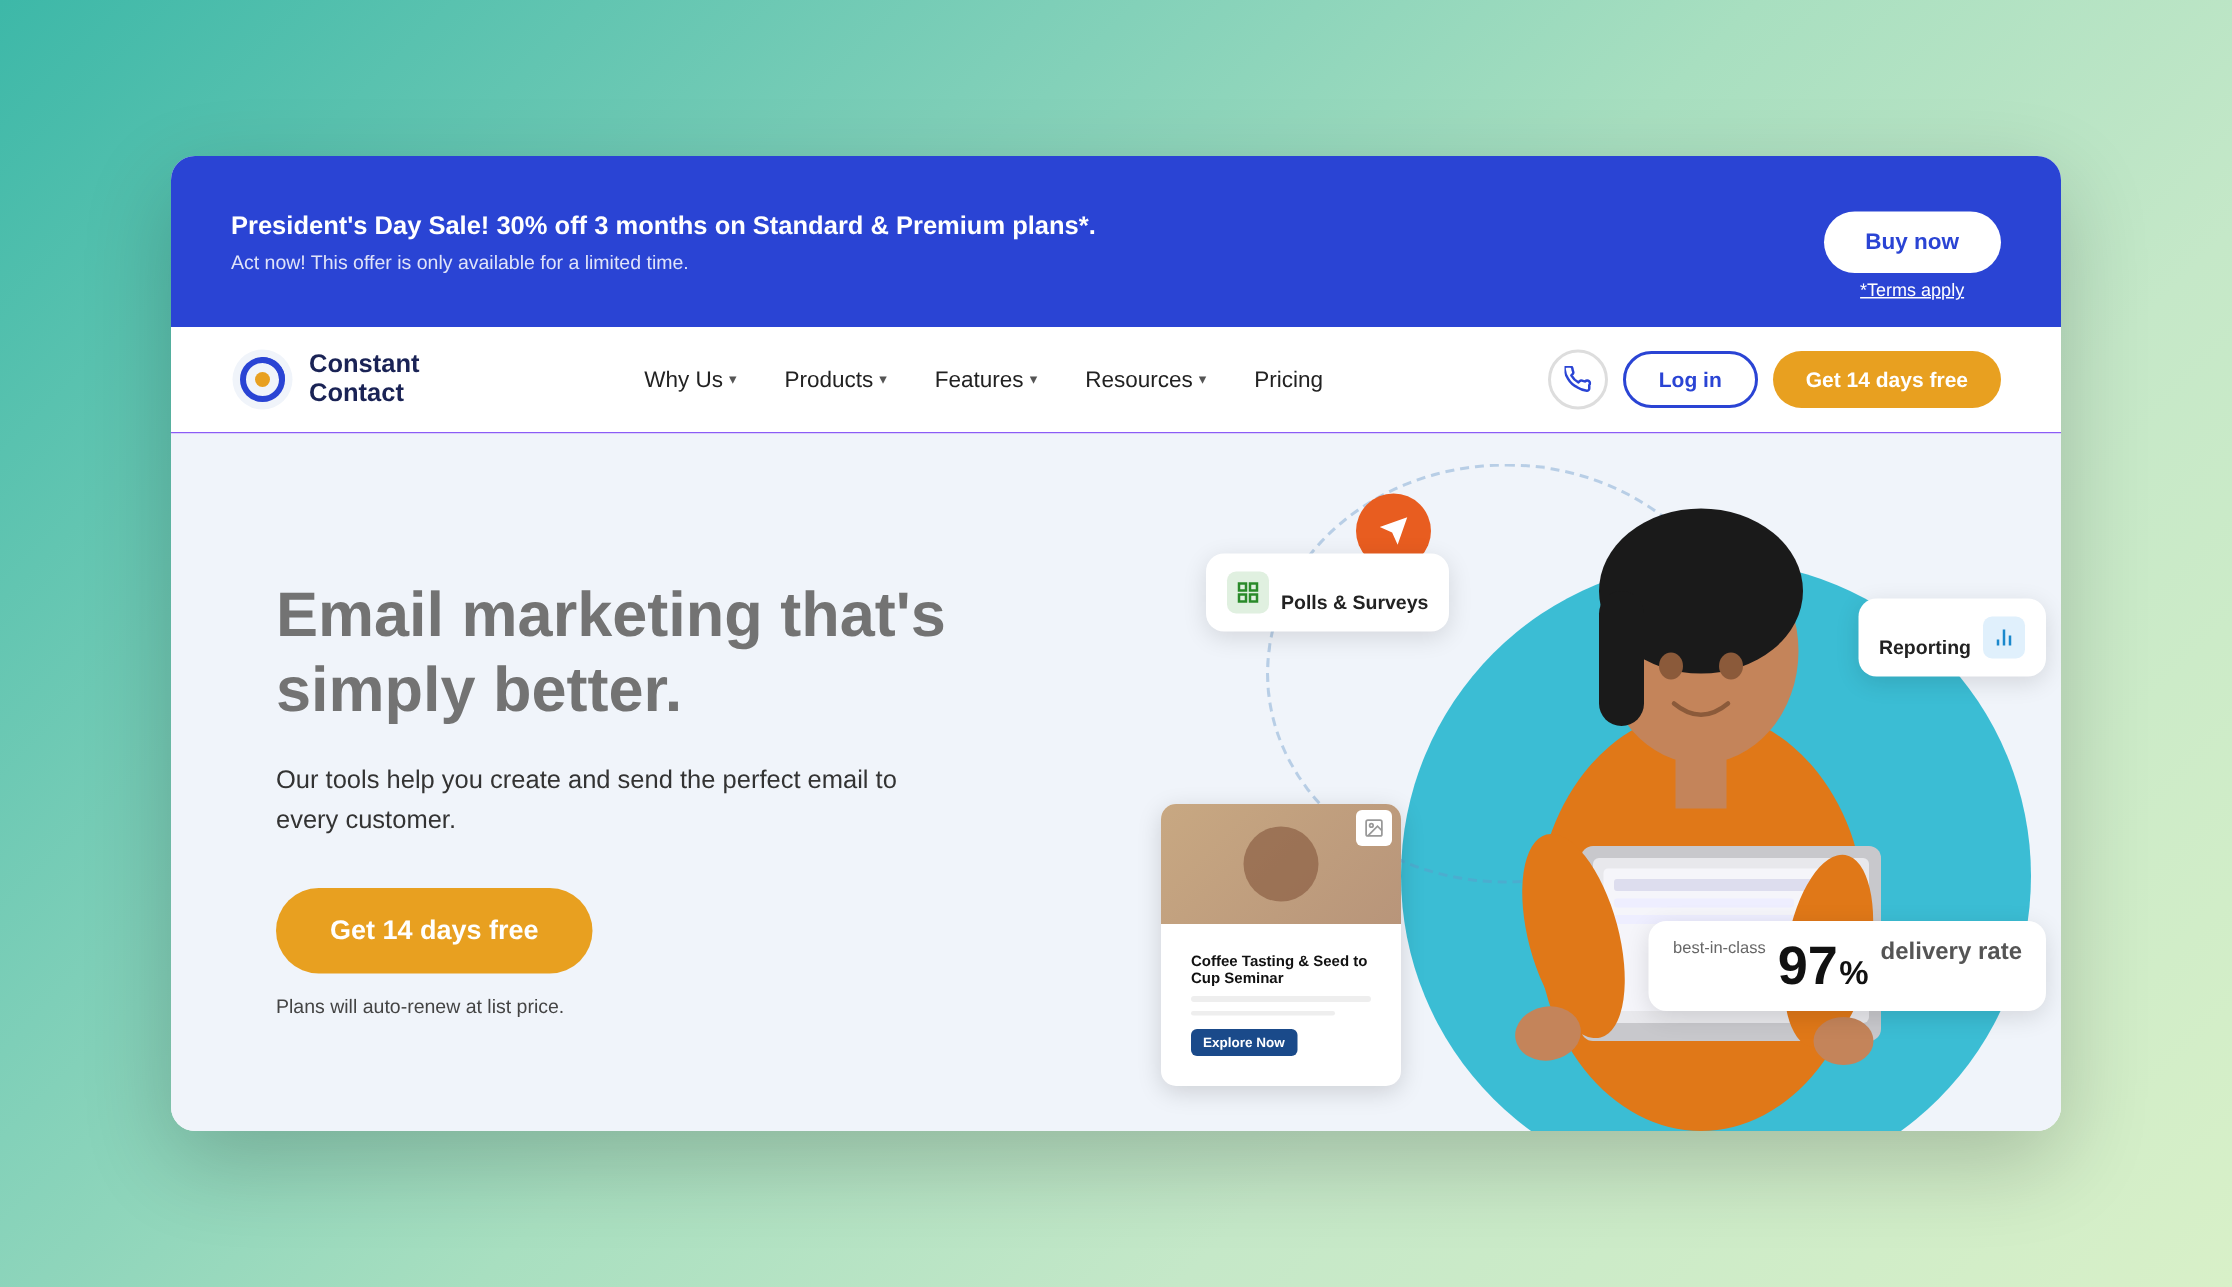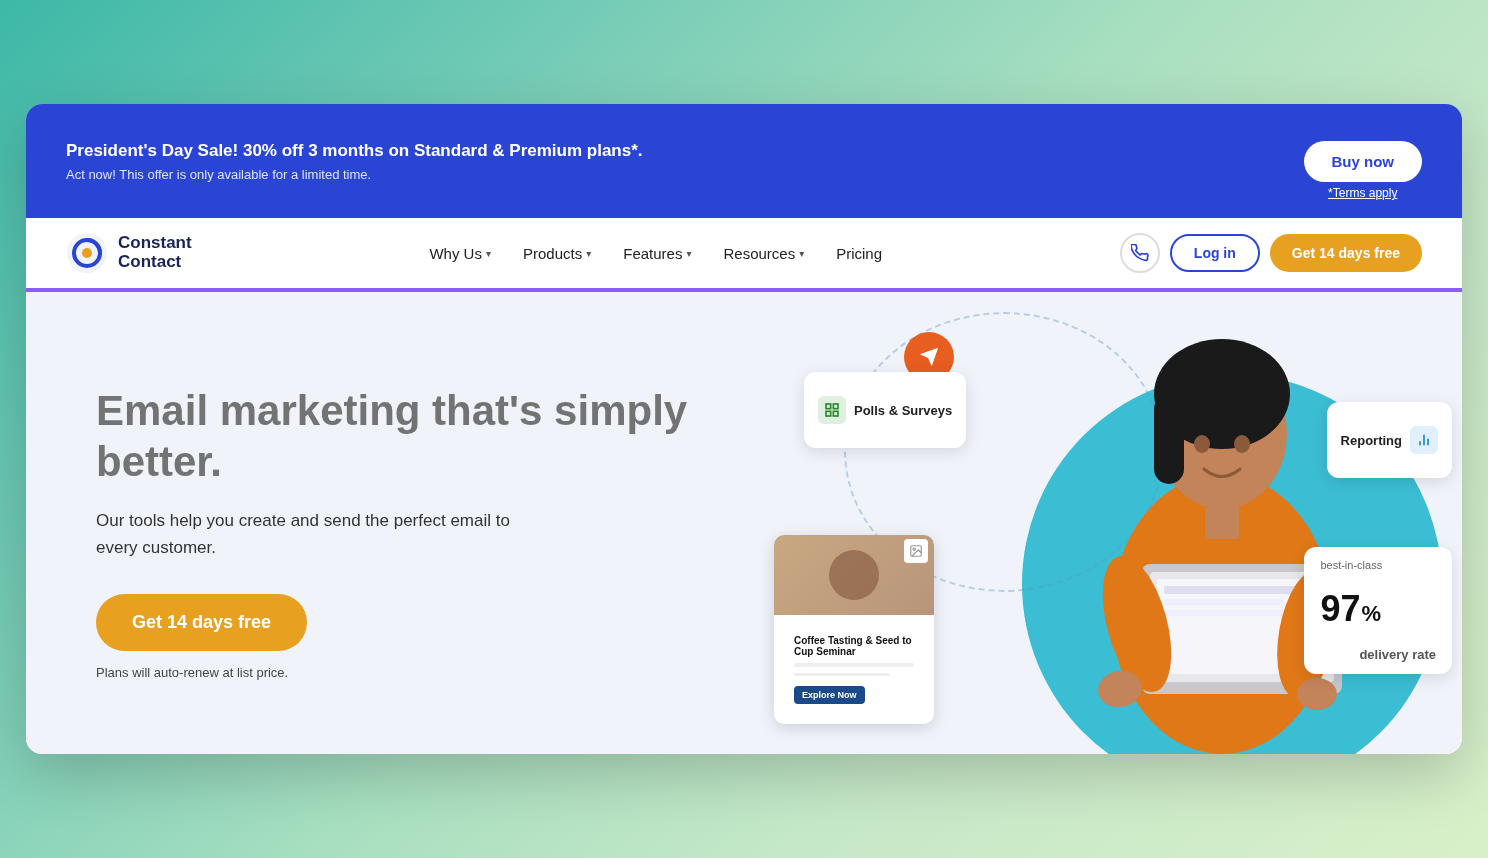--- a/index.html
+++ b/index.html
@@ -6,21 +6,21 @@
     body {
       width: 1488px;
       height: 858px;
       background: linear-gradient(135deg, #3db8a8 0%, #7ecfb8 30%, #a8dfc0 50%, #c5e8c8 70%, #d8f0c8 100%);
       display: flex;
       align-items: center;
       justify-content: center;
       font-family: -apple-system, BlinkMacSystemFont, 'Segoe UI', Arial, sans-serif;
     }
     .browser-window {
-      width: 1436px;
+      width: 1260px;
       height: 650px;
       background: #fff;
       border-radius: 16px;
       overflow: hidden;
       box-shadow: 0 20px 60px rgba(0,0,0,0.2);
       display: flex;
       flex-direction: column;
     }
     
     .promo-banner {
@@ -70,21 +70,21 @@
       align-items: center;
       margin-top: 19px;
     }
     
     .navbar {
       background: #fff;
       padding: 14px 40px;
       display: flex;
       align-items: center;
       justify-content: space-between;
-      border-bottom: 4px solid #8b5cf6;
+      border-bottom: 1px solid #8b5cf6;
       flex-shrink: 0;
     }
     .logo-area {
       display: flex;
       align-items: center;
       gap: 10px;
       cursor: pointer;
     }
     .logo-icon {
       width: 42px;
@@ -222,23 +222,23 @@
       height: 480px;
       z-index: 2;
     }
     
     .float-card {
       position: absolute;
       background: #fff;
       border-radius: 12px;
       box-shadow: 0 4px 16px rgba(0,0,0,0.12);
       display: flex;
-      align-items: center;
+      align-items: flex-end;
       gap: 8px;
-      padding: 24px 14px;
+      padding: 12px 14px;
       font-size: 13px;
       font-weight: 600;
       color: #222;
       z-index: 10;
     }
     .float-card-icon {
       width: 28px;
       height: 28px;
       border-radius: 6px;
       display: flex;
@@ -252,40 +252,38 @@
     }
     .card-polls .float-card-icon { background: #e8f4e8; }
     .card-reporting {
       top: 110px;
       right: 10px;
     }
     .card-reporting .float-card-icon { background: #e8f4fc; }
     .card-delivery {
       bottom: 80px;
       right: 10px;
-      flex-direction: column;
       align-items: flex-start;
       padding: 12px 16px;
-      gap: 20px;
+      gap: 8px;
     }
     .delivery-label {
       font-size: 11px;
       color: #666;
       font-weight: 500;
     }
     .delivery-number {
       font-size: 36px;
       font-weight: 800;
       color: #111;
       line-height: 1;
     }
     .delivery-sub {
-      font-size: 13px;
+      font-size: 16px;
       color: #555;
-      margin-left: 39px;
     }
     
     .send-icon-float {
       position: absolute;
       top: 40px;
       left: 160px;
       z-index: 10;
       width: 50px;
       height: 50px;
       background: #e85d20;

